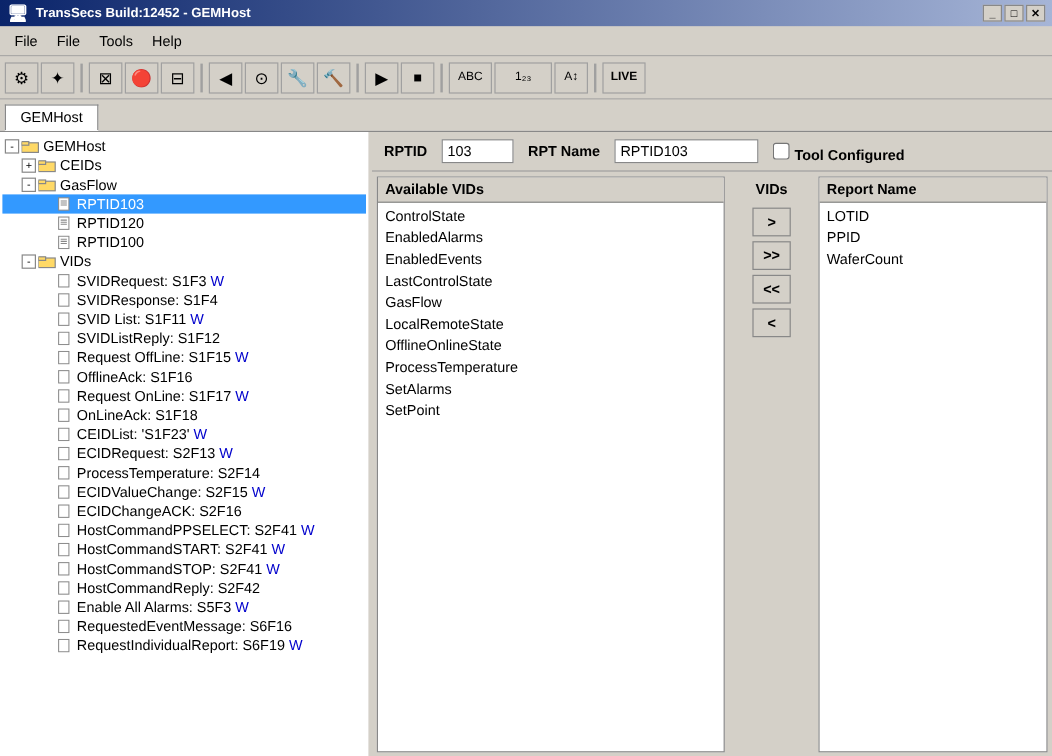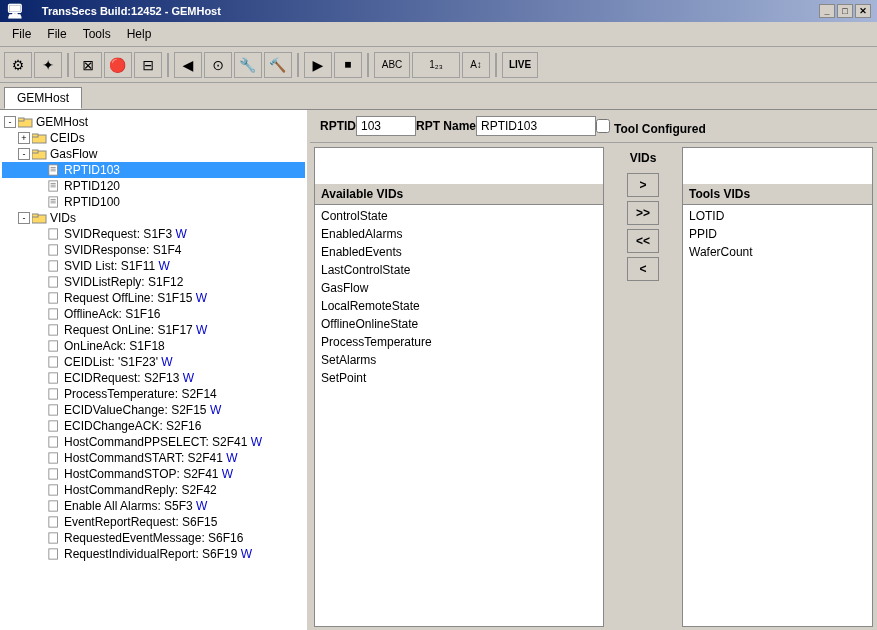--- a/index.html
+++ b/index.html
@@ -21,21 +21,21 @@
       display: flex;
       align-items: center;
       padding: 0 6px;
       font-size: 11px;
       font-weight: bold;
     }
     #title-bar .title-icon {
       margin-right: 6px;
       font-size: 14px;
     }
-    #title-bar .title-text { flex: 1; margin-left: 12px; }
+    #title-bar .title-text { flex: 1; }
     #title-bar .window-controls {
       display: flex;
       gap: 2px;
     }
     #title-bar .win-btn {
       width: 16px;
       height: 14px;
       background: #d4d0c8;
       border: 1px solid #888;
       display: flex;
@@ -184,21 +184,21 @@
       flex-direction: column;
       background: #d4d0c8;
     }
 
     
     #rpt-bar {
       background: #d4d0c8;
       padding: 6px 10px;
       display: flex;
       align-items: center;
-      gap: 0;
+      gap: 12px;
       border-bottom: 1px solid #a0a0a0;
     }
     #rpt-bar label {
       font-size: 12px;
       font-weight: bold;
     }
     #rpt-bar input {
       height: 20px;
       border: 1px solid #888;
       background: white;
@@ -232,21 +232,20 @@
       border: 1px solid #888;
       display: flex;
       flex-direction: column;
     }
     .panel-header {
       background: #d4d0c8;
       padding: 3px 6px;
       font-size: 12px;
       font-weight: bold;
       border-bottom: 1px solid #888;
-      margin-top: 36px;
     }
     .panel-list {
       flex: 1;
       overflow-y: auto;
       padding: 2px;
     }
     .panel-list-item {
       padding: 2px 4px;
       cursor: pointer;
       font-size: 12px;
@@ -595,29 +594,20 @@
     <div class="tree-item tree-indent-2">
       <span style="width:12px; display:inline-block; margin-right:2px;"></span>
       <span class="file-icon">
         <svg viewBox="0 0 14 14">
             <rect x="1" y="1" width="10" height="12" fill="white" stroke="#888" stroke-width="1"></rect>
           </svg>
       </span>
       <span>Enable All Alarms: S5F3 <span class="blue-text">W</span></span>
     </div>
 
-    <div class="tree-item tree-indent-2">
-      <span style="width:12px; display:inline-block; margin-right:2px;"></span>
-      <span class="file-icon">
-        <svg viewBox="0 0 14 14">
-            <rect x="1" y="1" width="10" height="12" fill="white" stroke="#888" stroke-width="1"></rect>
-          </svg>
-      </span>
-      <span>EventReportRequest: S6F15</span>
-    </div>
 
     <div class="tree-item tree-indent-2">
       <span style="width:12px; display:inline-block; margin-right:2px;"></span>
       <span class="file-icon">
         <svg viewBox="0 0 14 14">
             <rect x="1" y="1" width="10" height="12" fill="white" stroke="#888" stroke-width="1"></rect>
           </svg>
       </span>
       <span>RequestedEventMessage: S6F16</span>
     </div>
@@ -668,21 +658,21 @@
         <div style="font-size:12px;font-weight:bold;margin-bottom:8px;margin-top:4px;">VIDs</div>
         <div id="transfer-buttons">
           <div class="transfer-btn">&gt;</div>
           <div class="transfer-btn">&gt;&gt;</div>
           <div class="transfer-btn">&lt;&lt;</div>
           <div class="transfer-btn">&lt;</div>
         </div>
       </div>
 
       <div id="report-vids-panel">
-        <div class="panel-header">Tools VIDs</div>
+        <div class="panel-header">Report Name</div>
         <div class="panel-list">
           <div class="panel-list-item">LOTID</div>
           <div class="panel-list-item">PPID</div>
           <div class="panel-list-item">WaferCount</div>
         </div>
       </div>
     </div>
   </div>
 
 </div>

